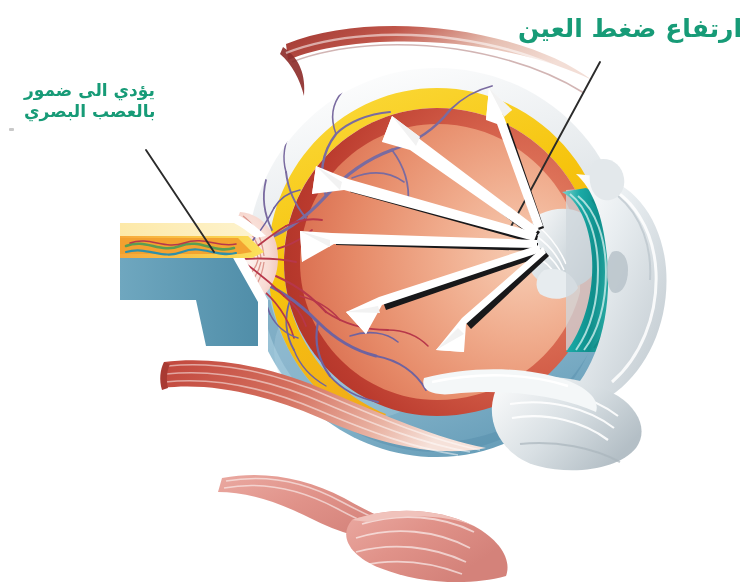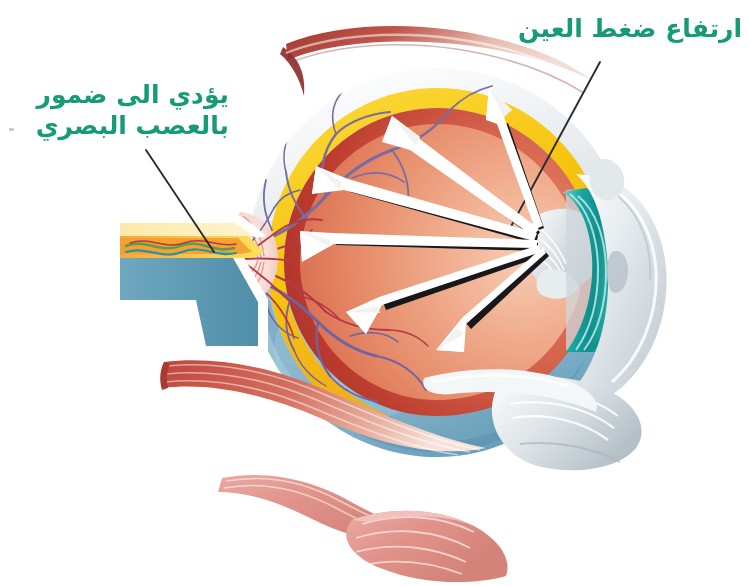--- a/index.html
+++ b/index.html
@@ -37,23 +37,23 @@
   }
   #label-pressure {
     right: 8px;
     top: 14px;
     font-size: 25px;
     letter-spacing: 0px;
   }
   #label-atrophy {
     left: 24px;
     top: 80px;
-    font-size: 25px;
+    font-size: 17px;
     width: 205px;
-    text-align: right;
+    text-align: left;
   }
   .speck {
     position: absolute;
     width: 5px;
     height: 3px;
     background: #c9c9c9;
     left: 9px;
     top: 128px;
     border-radius: 1px;
   }

